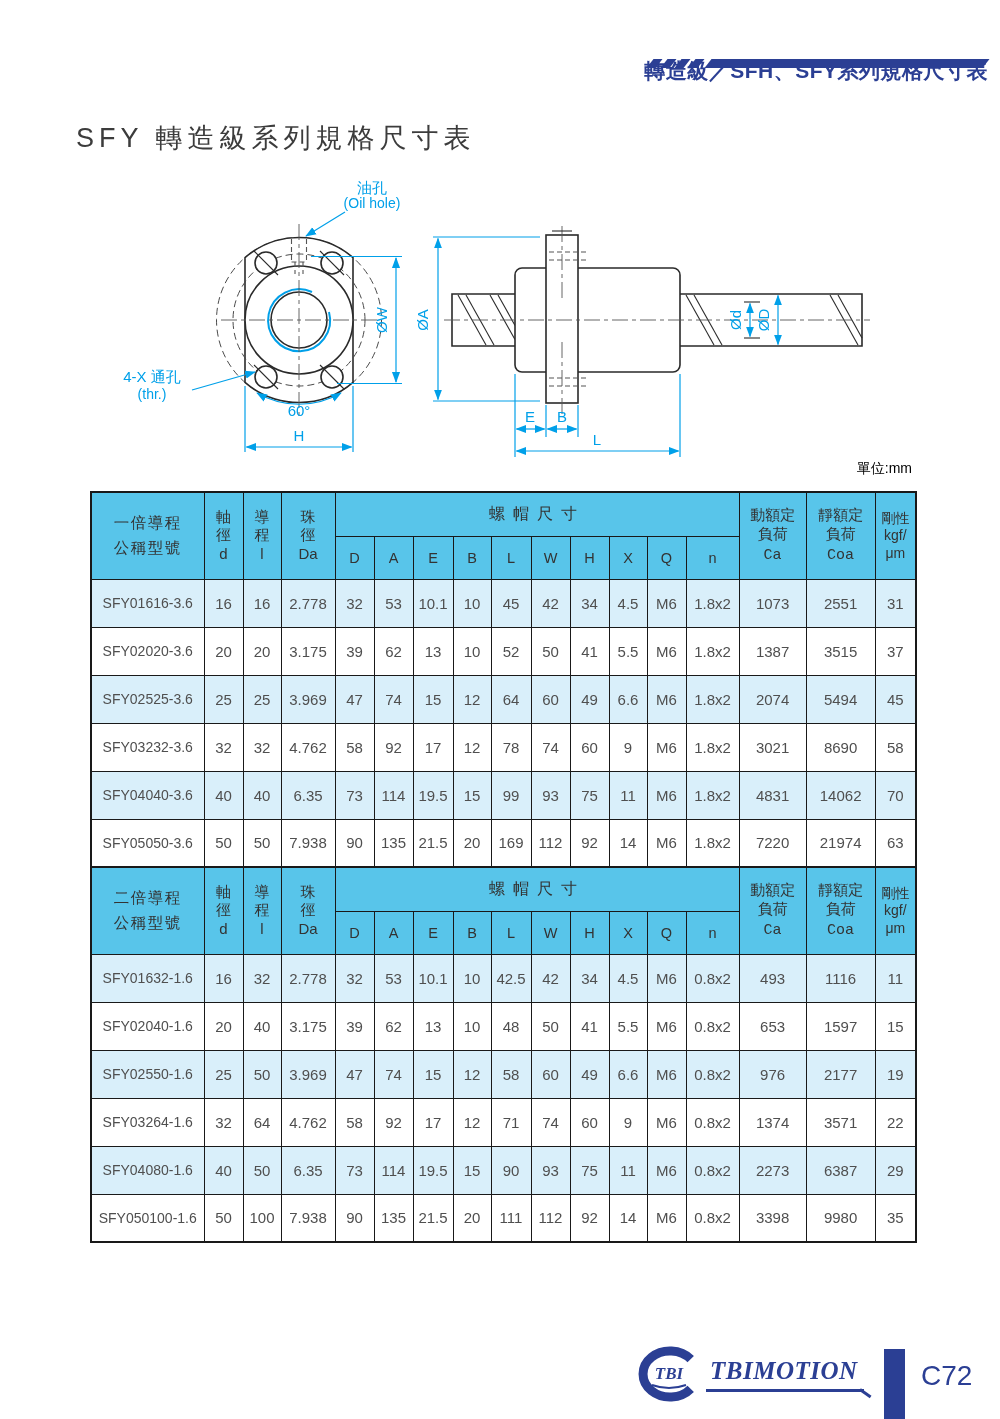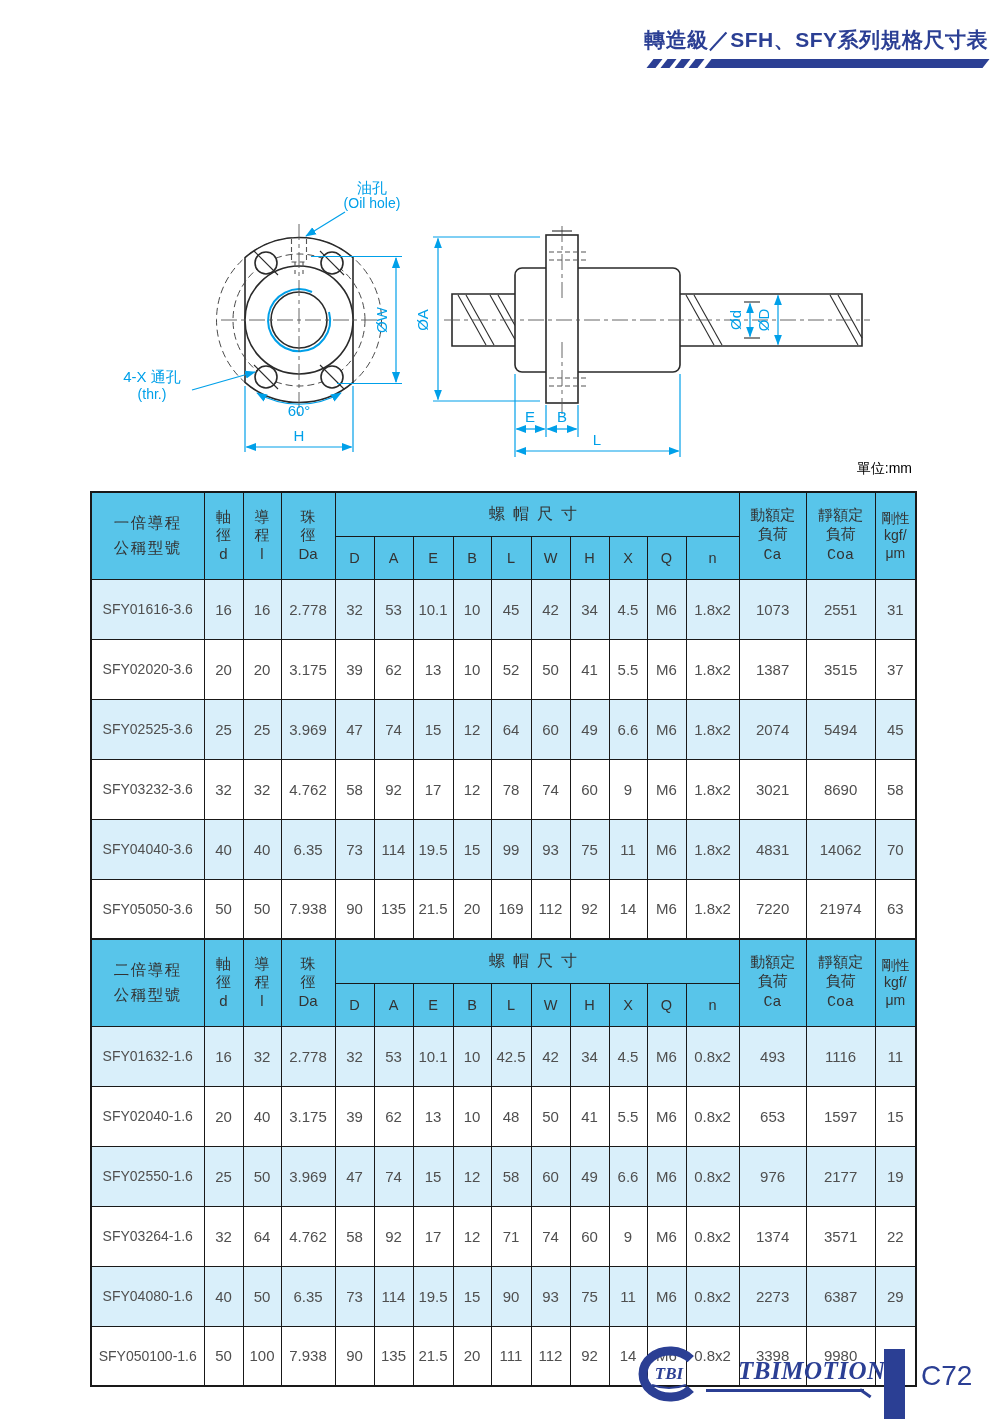--- a/index.html
+++ b/index.html
@@ -2,21 +2,21 @@
 <html><head>
 <meta charset="utf-8">
 <style>
   * { margin:0; padding:0; box-sizing:border-box; }
   body { background:#ffffff; font-family:"Liberation Sans","DejaVu Sans",sans-serif; }
   .page { position:relative; width:1000px; height:1419px; background:#fff; overflow:hidden; }
 
   
   .topbar { position:absolute; top:26px; right:12px; text-align:right; }
   .topbar-title { font-size:21px; font-weight:bold; color:#2b3f94; letter-spacing:0.5px;
-                  font-family:"Liberation Sans","DejaVu Sans",sans-serif; }
+                  font-family:"Liberation Sans","DejaVu Sans",sans-serif;margin-top:31px; }
   .topbar-rule { position:absolute; right:2px; top:33px; display:flex; align-items:center; }
   .topbar-rule .slash { width:9px; height:9px; background:#2b3f94; transform:skewX(-38deg); margin-right:5px; }
   .topbar-rule .bar { width:278px; height:9px; background:#2b3f94; transform:skewX(-38deg); margin-left:2px; }
 
   
   .doc-title { position:absolute; left:76px; top:120px; font-size:27px; font-weight:400;
                color:#3c3c3c; letter-spacing:5px; }
 
   
   .drawing { position:absolute; left:0; top:170px; width:1000px; height:305px; }
@@ -36,35 +36,35 @@
   
   .spec-table { position:absolute; left:90px; top:491px; width:825px; table-layout:fixed;
                 border-collapse:collapse; background:#fff; color:#4f4f4f;
                 border:2.5px solid #191919; }
   .spec-table th, .spec-table td { border:1.5px solid #191919; text-align:center;
                 vertical-align:middle; padding:0; overflow:hidden; font-weight:normal; }
   .spec-table th { background:#58c5ea; color:#333; }
   .spec-table tr.hrow1 > th { border-top:2.5px solid #191919; }
   .spec-table tr.hrow1 { height:44px; }
   .spec-table tr.hrow2 { height:43px; }
-  .spec-table tr.drow { height:60px; }
+  .spec-table tr.drow { height:48px; }
   .spec-table tr.alt td { background:#d9effa; }
   .spec-table td { font-size:15px; }
   td.c-model-cell { font-size:14px; }
   th.c-model div { font-size:15.5px; letter-spacing:1.5px; line-height:1.6; }
   th.c-vert div { font-size:15px; line-height:1.25; }
   th.c-nut { font-size:16px; letter-spacing:8px; }
   tr.hrow2 th { font-size:14.5px; }
   th.c-load div { font-size:15px; line-height:1.3;font-family:Liberation Mono, monospace; }
   th.c-rig div { font-size:14px; line-height:1.25; }
 
   
   .footer-logo { position:absolute; left:634px; top:1346px; }
   .brand { position:absolute; left:710px; top:1357px; font-family:"Liberation Serif","DejaVu Serif",serif;
-           font-style:italic; font-weight:bold; font-size:25px; color:#2b3f94; letter-spacing:0.5px;margin-left:28px; }
+           font-style:italic; font-weight:bold; font-size:25px; color:#2b3f94; letter-spacing:0.5px; }
   .brand-underline { position:absolute; left:706px; top:1389px; width:158px; height:3px; background:#2b3f94; }
   .brand-tick { position:absolute; left:860px; top:1388px; width:13px; height:3px; background:#2b3f94;
                 transform:rotate(35deg); transform-origin:left center; }
   .page-bar { position:absolute; left:884px; top:1349px; width:21px; height:70px; background:#2b3f94; }
   .page-num { position:absolute; left:921px; top:1360px; font-size:28px; color:#2b3f94; }
 </style>
 </head>
 <body>
 
 <div class="page">
@@ -73,20 +73,21 @@
     <div class="topbar-title">轉造級／SFH、SFY系列規格尺寸表</div>
     <div class="topbar-rule">
       <span class="slash"></span>
       <span class="slash"></span>
       <span class="slash"></span>
       <span class="slash"></span>
       <span class="bar"></span>
     </div>
   </div>
 
+  <h1 class="doc-title">SFY 轉造級系列規格尺寸表</h1>
 
   <svg class="drawing" viewBox="0 170 1000 305">
     <defs>
       <marker id="arr" viewBox="0 0 12 12" refX="11" refY="6" markerWidth="9" markerHeight="9" orient="auto-start-reverse">
         <path d="M0,1.5 L12,6 L0,10.5 Z" fill="#00a0e9"></path>
       </marker>
     </defs>
 
     <g>
       <circle class="dash" cx="299" cy="320" r="82.5"></circle>

